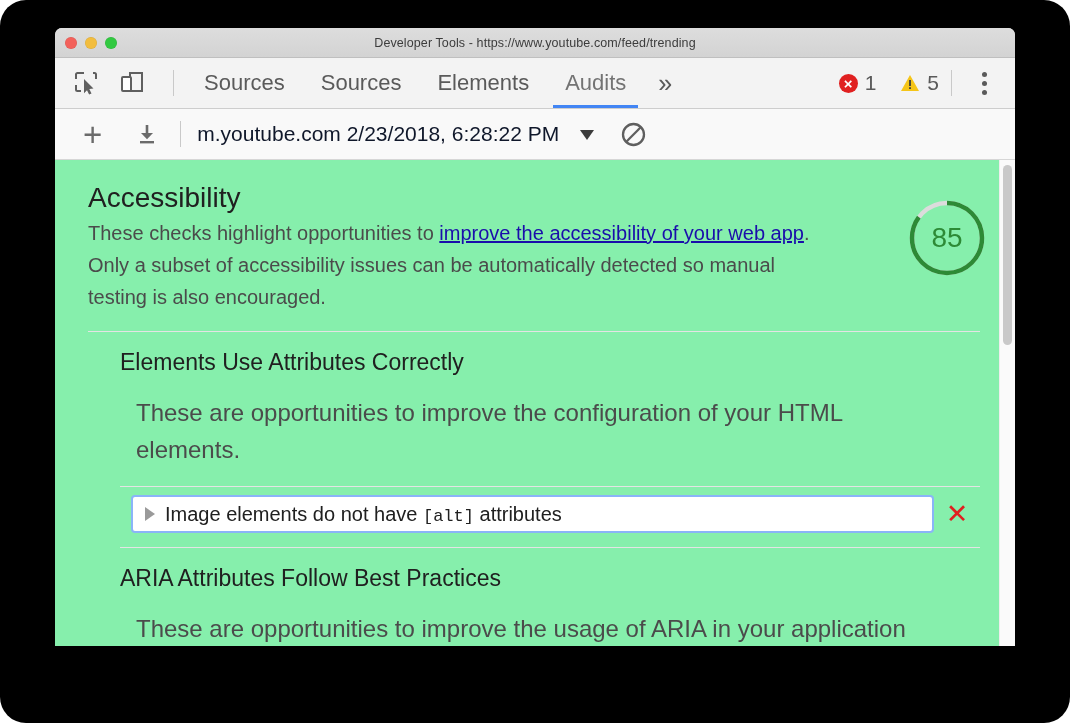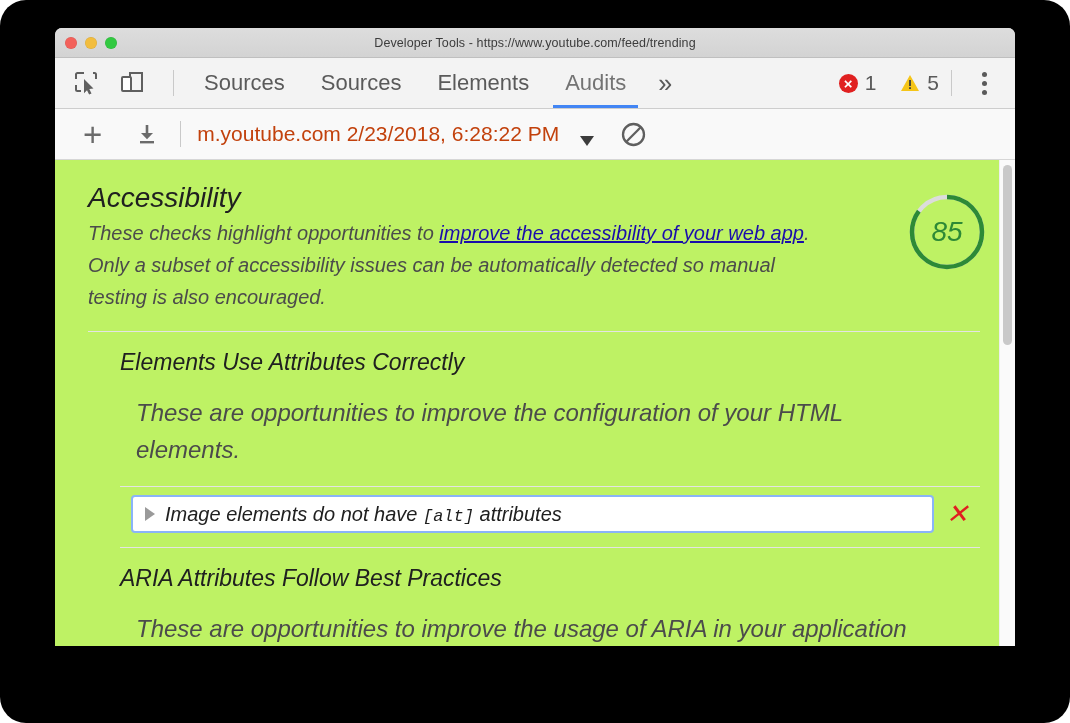--- a/index.html
+++ b/index.html
@@ -185,41 +185,40 @@
   }
   .plus {
     font-size: 33px;
     color: #6b6b6b;
     line-height: 1;
     padding: 0 10px;
     font-weight: 300;
   }
   .audit-select {
     display: flex;
-    align-items: flex-end;
+    align-items: center;
     gap: 19px;
     font-size: 21px;
-    color: #c2410c;
+    color: #0f172a;
   }
   .caret-down {
     width: 0; height: 0;
     border-left: 7px solid transparent;
     border-right: 7px solid transparent;
     border-top: 10px solid #3c3c3c;
     margin-left: 2px;
     margin-top: 2px;
   }
 
   
   .report {
     position: relative;
     height: 487px;
-    background: #bef264;
+    background: #86efac;
     overflow: hidden;
-    font-style: italic;
   }
   .report-inner {
     padding: 20px 0 0 0;
   }
   .scrollbar-track {
     position: absolute;
     right: 0;
     top: 0;
     width: 15px;
     height: 100%;
@@ -254,21 +253,21 @@
     max-width: 725px;
     margin: 0;
   }
   .cat-desc a {
     color: #1a0dab;
     text-decoration: underline;
   }
   .gauge {
     position: absolute;
     right: 28px;
-    top: 12px;
+    top: 18px;
     width: 80px;
     height: 80px;
   }
   .gauge-num {
     position: absolute;
     left: 0; top: 0;
     width: 80px;
     height: 80px;
     display: flex;
     align-items: center;

